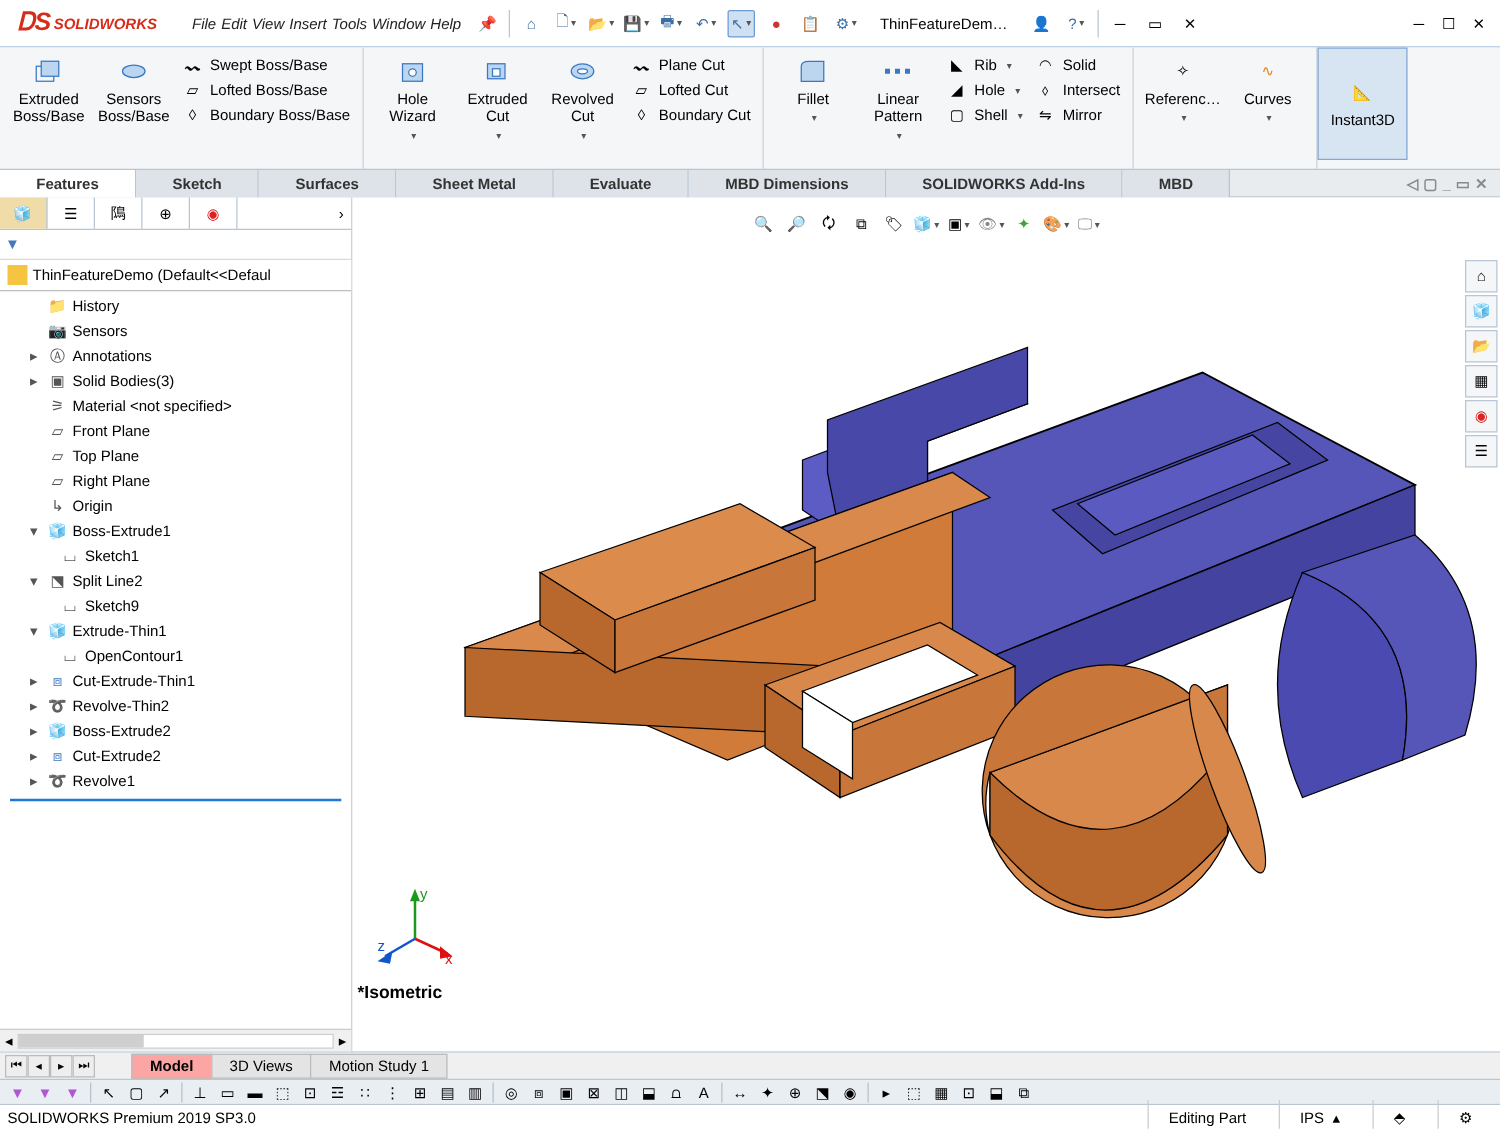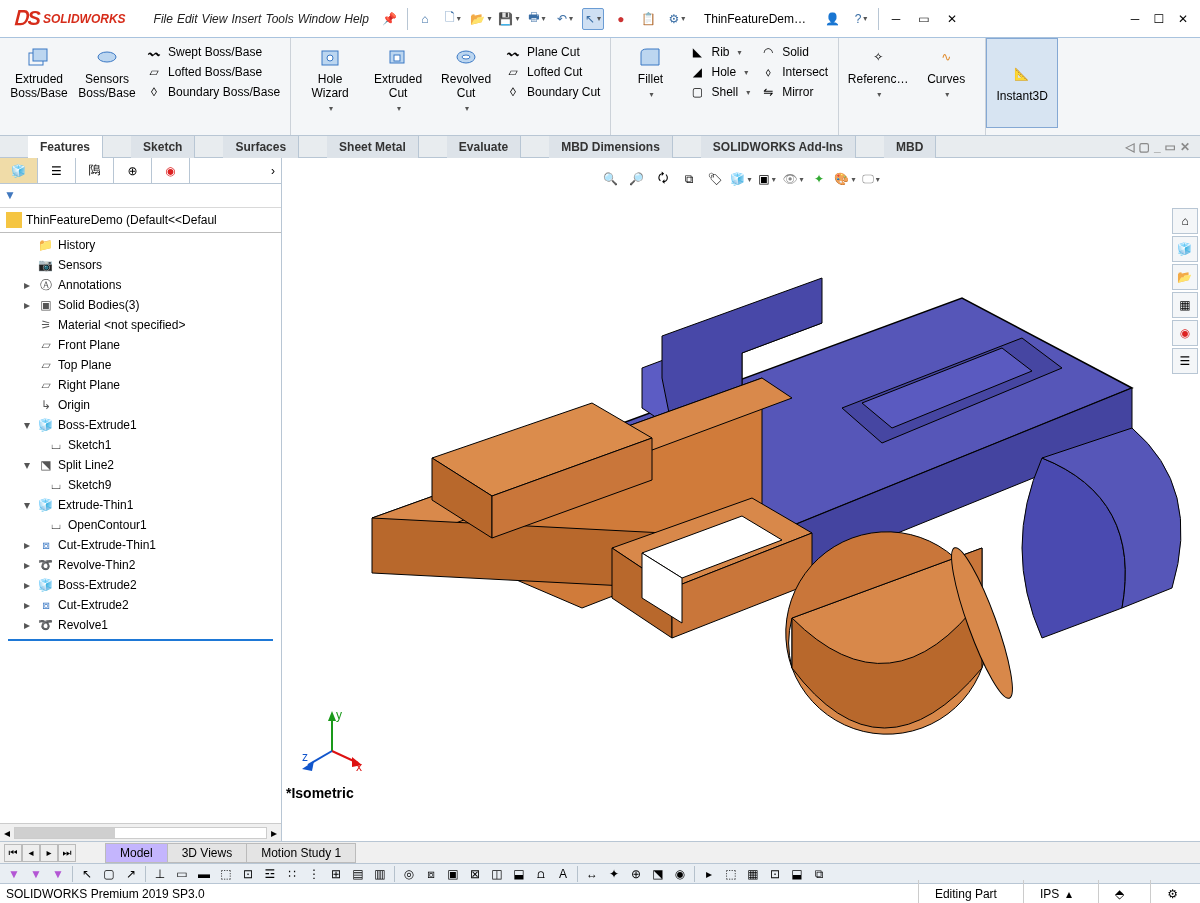--- a/index.html
+++ b/index.html
@@ -17,21 +17,21 @@
 .wincontrols { display:flex; gap:2px; margin-left:auto; }
 .wbtn { width:22px; height:20px; display:flex; align-items:center; justify-content:center; border:1px solid transparent;}
 .ribbon { display:flex; border-bottom:1px solid #b8c6d4; background:#f4f6f8;}
 .ribgroup { display:flex; align-items:flex-start; padding:4px 6px; border-right:1px solid #ccd2d9; gap:2px;}
 .ribbtn-lg { display:flex; flex-direction:column; align-items:center; width:66px; padding:4px 2px; text-align:center; gap:4px;}
 .ribbtn-lg.pressed { background:#d7e4f2; border:1px solid #84a8d4;}
 .ribicon { width:24px; height:22px; display:flex; align-items:center; justify-content:center;}
 .ribbtn-sm { display:flex; align-items:center; gap:6px; padding:2px 4px; white-space:nowrap;}
 .smicon { width:16px; height:16px; display:inline-flex; align-items:center; justify-content:center;}
 .tabstrip { display:flex; align-items:center; background:#e8ecef; height:22px; border-bottom:1px solid #b8c6d4; font-weight:bold; font-size:12px;}
-.tab { padding:3px 12px; border-right:1px solid #b8c6d4; background:#dde3e9; color:#333; height:22px; display:flex; align-items:center;margin-left:28px;}
+.tab { padding:3px 29px; border-right:1px solid #b8c6d4; background:#dde3e9; color:#333; height:22px; display:flex; align-items:center;}
 .tab.active { background:#fff; }
 .tabctrl { margin-left:auto; display:flex; gap:4px; padding-right:10px; color:#8a8a8a;}
 .workarea { display:flex; height:calc(903px - 38px - 98px - 22px - 20px - 22px - 20px); position:relative;}
 .sidepanel { width:282px; border-right:1px solid #b8c6d4; display:flex; flex-direction:column; background:#fff;}
 .sidetabs { display:flex; border-bottom:1px solid #b8c6d4; height:26px;}
 .sidetab { width:38px; display:flex; align-items:center; justify-content:center; border-right:1px solid #b8c6d4;}
 .sidetab.active { background:#f0dca8;}
 .filterbar { height:24px; border-bottom:1px solid #d9d9d9; padding:4px;}
 .treeroot { padding:4px 6px; background:#fff; border-bottom:1px solid #bdbdbd; font-size:13px; display:flex; align-items:center; gap:4px;}
 .rooticon { width:16px; height:16px; background:#f5c542; display:inline-block;}
@@ -47,21 +47,21 @@
 .heads-up { position:absolute; top:8px; left:50%; transform:translateX(-50%); display:flex; gap:2px; background:rgba(255,255,255,0.9); padding:2px;}
 .hubtn { width:24px; height:22px; display:flex; align-items:center; justify-content:center;}
 .triad { position:absolute; left:20px; bottom:70px; width:60px; height:60px;}
 .viewlabel { position:absolute; left:4px; bottom:40px; font-weight:bold; font-size:14px;}
 .taskpane { position:absolute; right:2px; top:50px; width:26px; display:flex; flex-direction:column; gap:2px;}
 .tpbtn { width:26px; height:26px; border:1px solid #b8c6d4; background:#f4f6f8; display:flex; align-items:center; justify-content:center;}
 .mdltabs { height:22px; display:flex; align-items:center; border-top:1px solid #b8c6d4; background:#f0f0f0;}
 .mdltabbtns { display:flex; padding:0 4px; gap:0;}
 .mdlnav { width:18px; height:18px; border:1px solid #bbb; background:#eee; display:flex; align-items:center; justify-content:center; font-size:10px;}
 .mdltab { padding:2px 14px; border:1px solid #bbb; background:#e4e4e4; font-size:12px; margin-left:-1px;}
-.mdltab.active { background:#c4b5fd; font-weight:normal;margin-left:25px;}
+.mdltab.active { background:#fca5a5; font-weight:bold;margin-left:25px;}
 .bottombar { height:20px; border-top:1px solid #b8c6d4; background:#e9eef3; display:flex; align-items:center; gap:2px; padding:0 4px;}
 .bbtn { width:20px; height:18px; display:flex; align-items:center; justify-content:center; border:1px solid transparent;}
 .bsep { width:1px; height:16px; background:#b5c1cc; margin:0 2px;}
 .statusbar { height:20px; border-top:1px solid #b8c6d4; display:flex; align-items:center; padding:0 6px; font-size:12px; background:#fff;}
 .statusright { margin-left:auto; display:flex; gap:10px; align-items:center;}
 .statuscell { border-left:1px solid #ccc; padding:14px 16px; height:20px; display:flex; align-items:center;}
 .drop::after { content:"▾"; font-size:8px; margin-left:2px; color:#555;}
 svg { overflow:visible; }
 </style>
 </head>
@@ -187,20 +187,30 @@
     </div>
   </div>
   <div class="ribgroup">
     <div class="ribbtn-lg drop">
       <span class="ribicon">
           <svg width="22" height="20">
             <path d="M2 18 L2 6 Q2 2 8 2 L20 2 L20 18 Z" fill="#bcd6f0" stroke="#3a78c4"></path>
           </svg>
         </span>
       <span>Fillet</span>
+    </div>
+    <div class="ribbtn-lg drop">
+      <span class="ribicon">
+          <svg width="24" height="20">
+            <rect x="2" y="8" width="4" height="4" fill="#3a78c4"></rect>
+            <rect x="10" y="8" width="4" height="4" fill="#3a78c4"></rect>
+            <rect x="18" y="8" width="4" height="4" fill="#3a78c4"></rect>
+          </svg>
+        </span>
+      <span>Linear Pattern</span>
     </div>
     <div>
       <div class="ribbtn-sm drop">
           <span class="smicon">◣</span>
           <span>Rib</span>
         </div>
       <div class="ribbtn-sm drop">
           <span class="smicon">◢</span>
           <span>Hole</span>
         </div>

